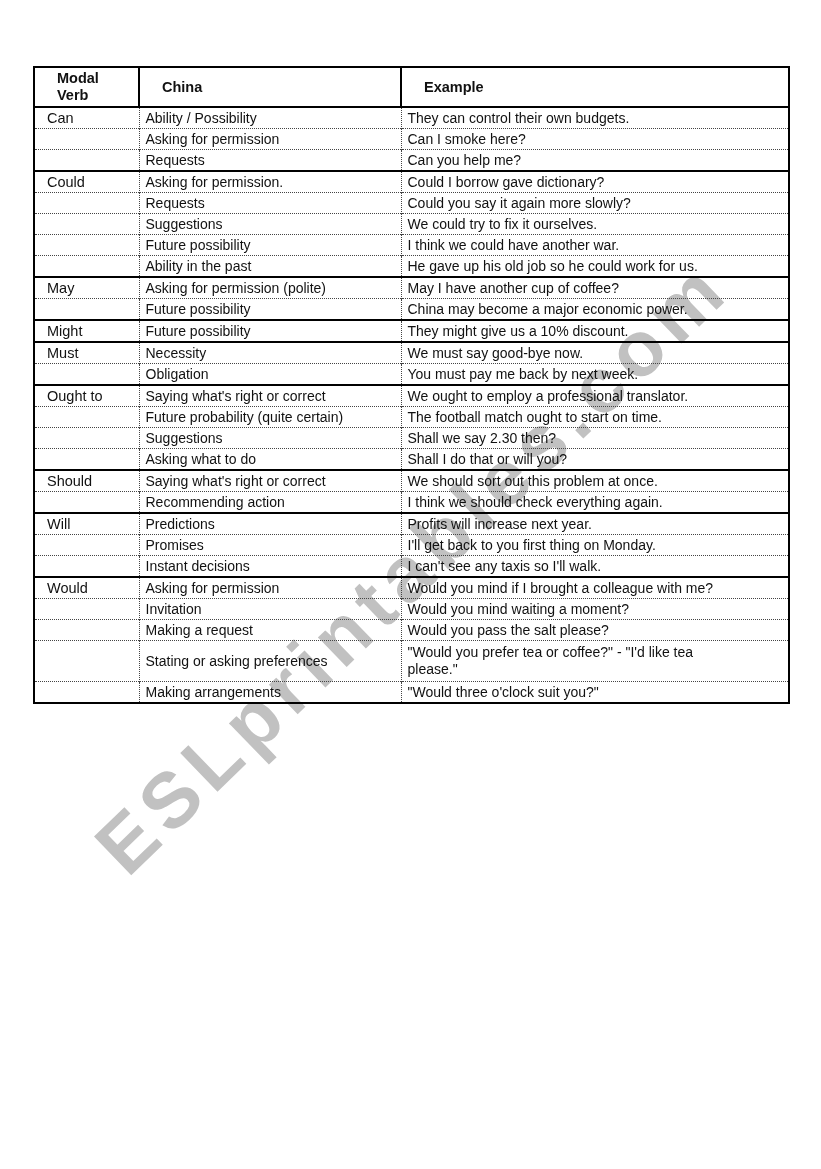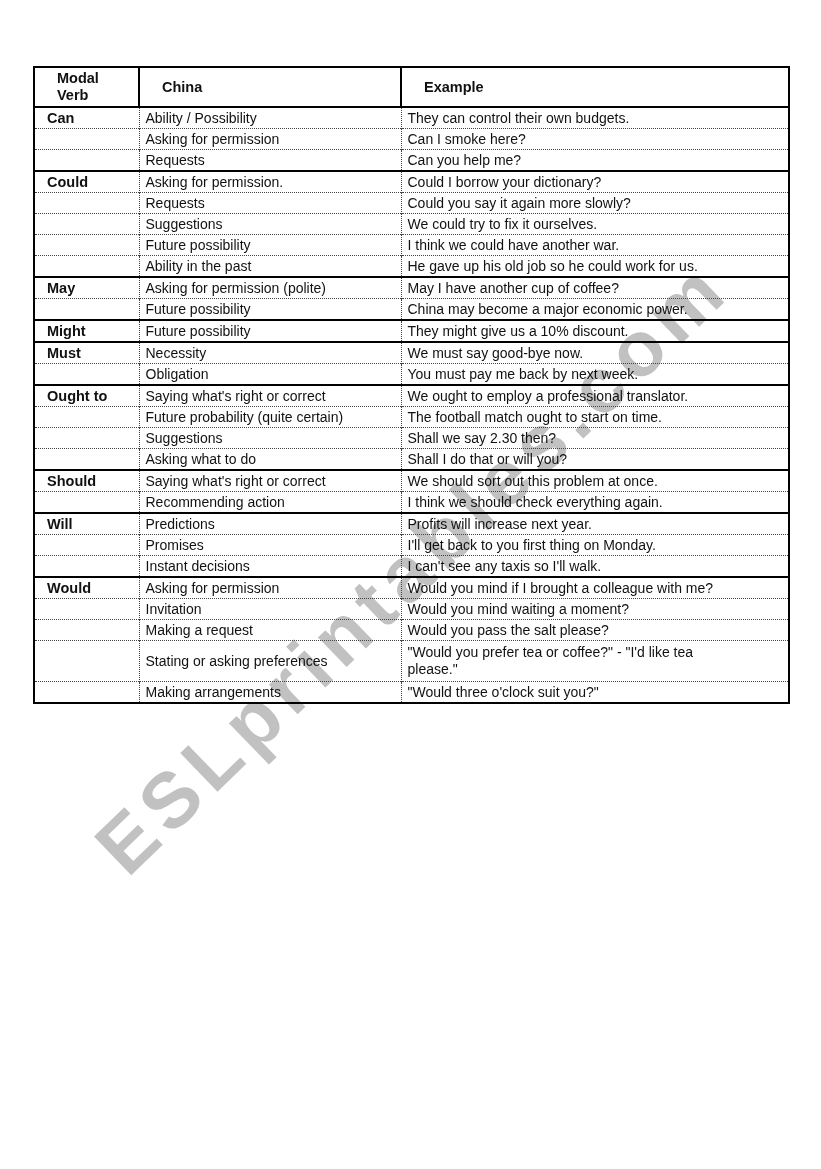--- a/index.html
+++ b/index.html
@@ -74,21 +74,21 @@
   td:first-child { border-left: none; }
 
   tr.group-start td {
     border-top: 2px solid #000000;
   }
   tr.tall td {
     height: 38px;
   }
 
   td.verb {
-    font-weight: bold;
+    font-weight: normal;
     font-size: 14.5px;
     padding-left: 12px;
   }
 </style>
 </head>
 <body style="background: rgb(255, 255, 255);">
 
 <div class="watermark" style="color: rgb(143, 143, 143);">ESLprintables.com</div>
 
 <table class="modal-table">
@@ -116,21 +116,21 @@
         <td>Can I smoke here?</td>
       </tr>
       <tr>
         <td class="verb"></td>
         <td>Requests</td>
         <td>Can you help me?</td>
       </tr>
       <tr class="group-start">
         <td class="verb">Could</td>
         <td>Asking for permission.</td>
-        <td>Could I borrow your dictionary?</td>
+        <td>Could I borrow gave dictionary?</td>
       </tr>
       <tr>
         <td class="verb"></td>
         <td>Requests</td>
         <td>Could you say it again more slowly?</td>
       </tr>
       <tr>
         <td class="verb"></td>
         <td>Suggestions</td>
         <td>We could try to fix it ourselves.</td>

